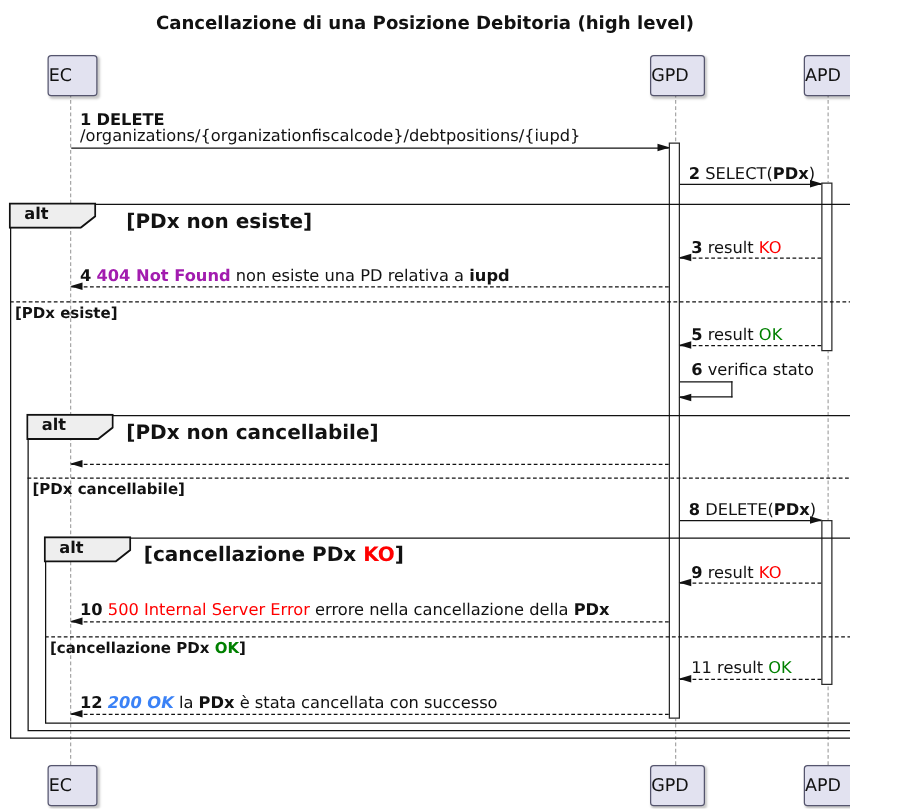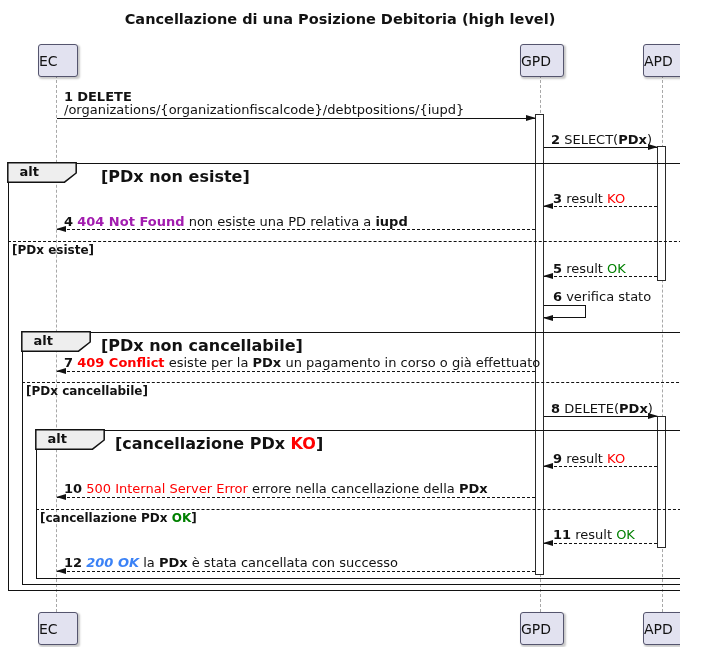--- a/index.html
+++ b/index.html
@@ -125,31 +125,30 @@
 
   <div class="msg-label" style="left:64px;top:214px;"><span style="font-weight: bold;">4</span><span> </span><span style="font-weight: bold; color: #a21caf;">404 Not Found</span><span> non esiste una PD relativa a </span><span style="font-weight: bold;">iupd</span></div>
   <div class="arrow dashed head-left" style="left:57px;top:229px;width:478px;"></div>
 
   <div class="msg-label" style="left:553px;top:261px;"><span style="font-weight: bold;">5</span><span> result </span><span style="color: rgb(0, 128, 0);">OK</span></div>
   <div class="arrow dashed head-left" style="left:544px;top:276px;width:113px;"></div>
 
   <div class="msg-label" style="left:553px;top:289px;"><span style="font-weight: bold;">6</span><span> verifica stato</span></div>
   <div class="self-msg" style="left:544px;top:305px;width:42px;height:13px;"></div>
 
-  <div class="msg-label" style="left:64px;top:355px;"><span style="font-weight: bold;">7</span><span> </span><span style="font-weight: bold; color: rgb(255, 0, 0);">409 Conflict</span><span> esiste per la </span><span style="font-weight: bold;">PDx</span><span> un pagamento in corso o già effettuato</span></div>
   <div class="arrow dashed head-left" style="left:57px;top:371px;width:478px;"></div>
 
   <div class="msg-label" style="left:551px;top:401px;text-align:center;"><span style="font-weight: bold;">8</span><span> DELETE(</span><span style="font-weight: bold;">PDx</span><span>)</span></div>
   <div class="arrow head-right" style="left:544px;top:416px;width:113px;"></div>
 
   <div class="msg-label" style="left:553px;top:451px;"><span style="font-weight: bold;">9</span><span> result </span><span style="color: rgb(255, 0, 0);">KO</span></div>
   <div class="arrow dashed head-left" style="left:544px;top:466px;width:113px;"></div>
 
   <div class="msg-label" style="left:64px;top:481px;"><span style="font-weight: bold;">10</span><span> </span><span style="font-weight: normal; color: rgb(255, 0, 0);">500 Internal Server Error</span><span> errore nella cancellazione della </span><span style="font-weight: bold;">PDx</span></div>
   <div class="arrow dashed head-left" style="left:57px;top:497px;width:478px;"></div>
 
-  <div class="msg-label" style="left:553px;top:527px;"><span style="font-weight: bold;">11</span><span> result </span><span style="color: rgb(0, 128, 0);">OK</span></div>
+  <div class="msg-label" style="left:553px;top:527px;"><span style="font-weight: normal;">11</span><span> result </span><span style="color: rgb(0, 128, 0);">OK</span></div>
   <div class="arrow dashed head-left" style="left:544px;top:543px;width:113px;"></div>
 
   <div class="msg-label" style="left:64px;top:555px;"><span style="font-weight: bold;">12</span><span> </span><span style="font-weight: bold; color: #3b82f6; font-style: italic;">200 OK</span><span> la </span><span style="font-weight: bold;">PDx</span><span> è stata cancellata con successo</span></div>
   <div class="arrow dashed head-left" style="left:57px;top:571px;width:478px;"></div>
 
 </div>
 
 </body></html>

